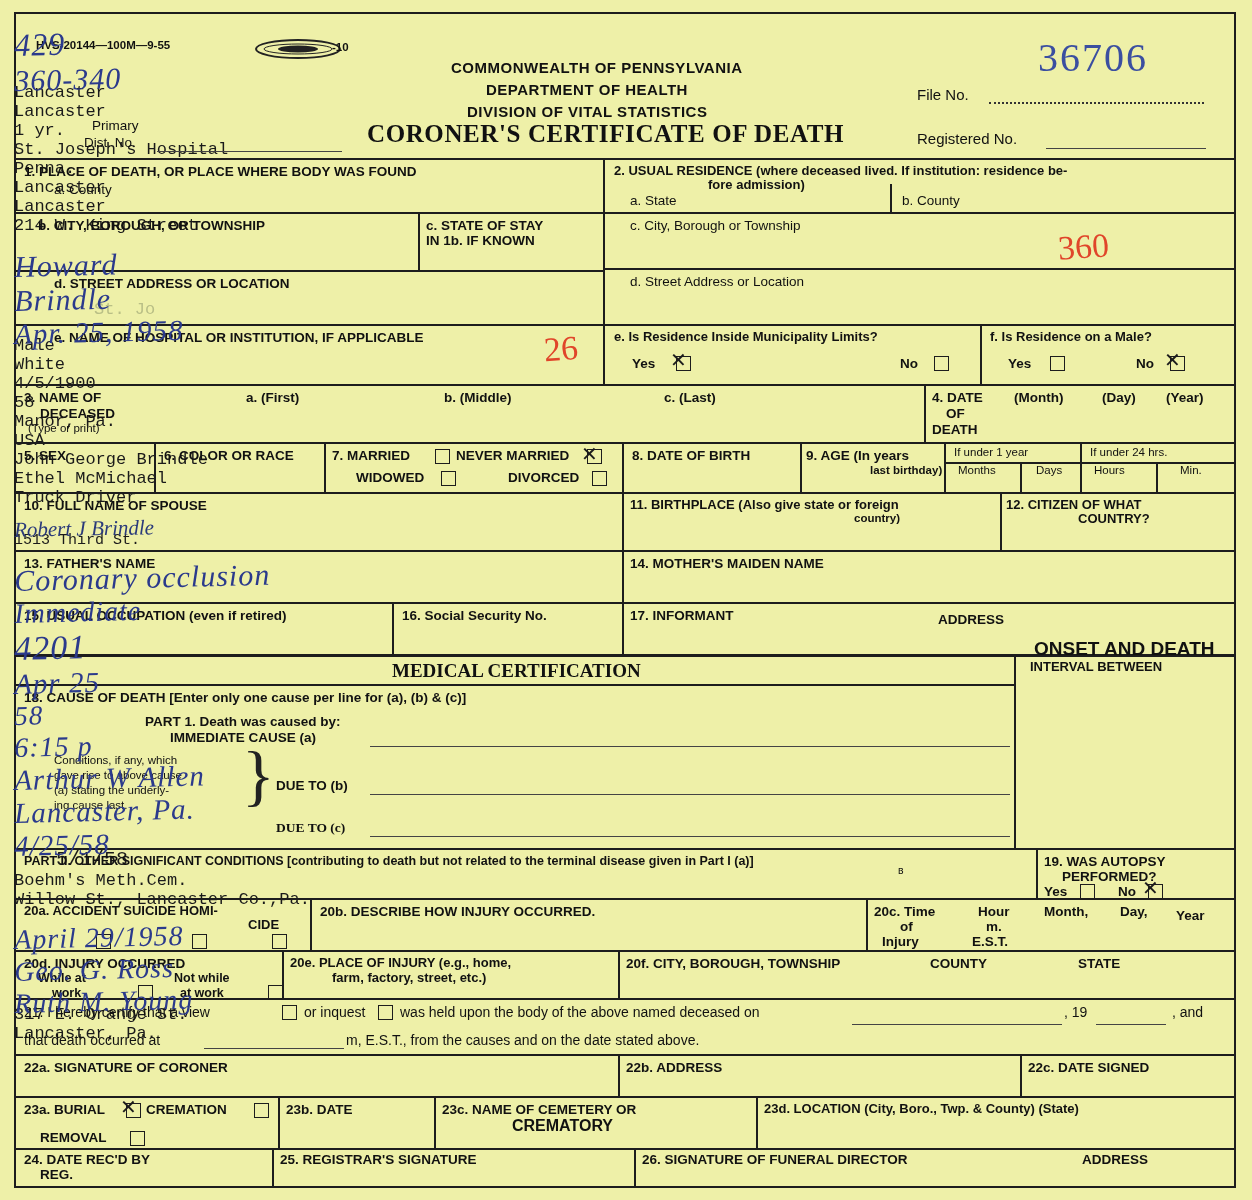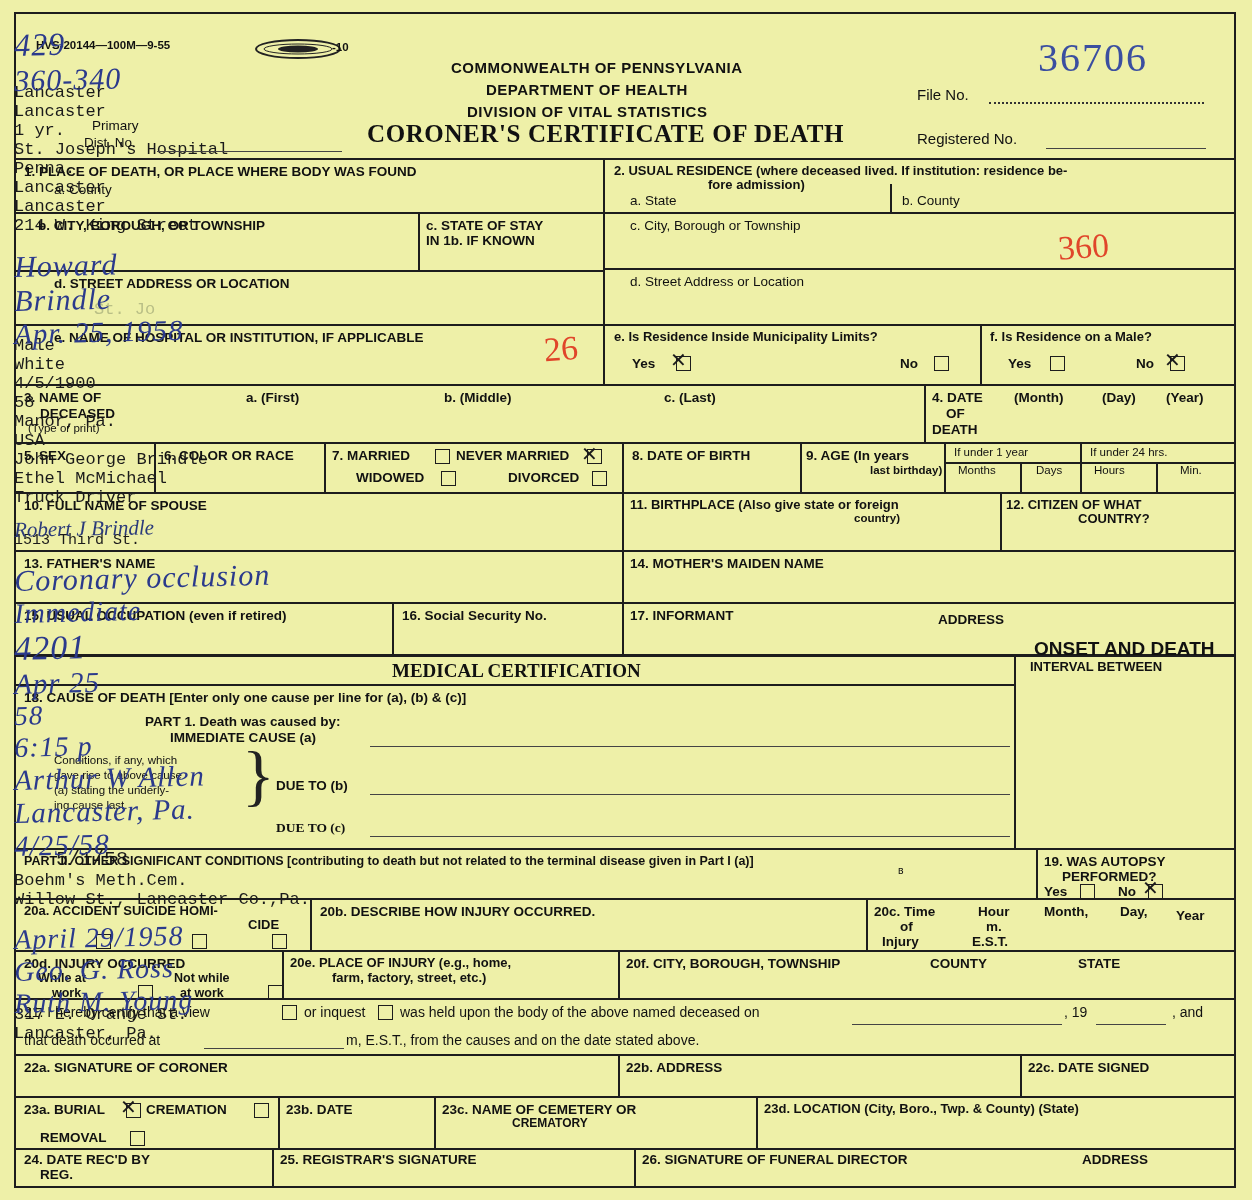--- a/index.html
+++ b/index.html
@@ -344,21 +344,21 @@
     <div class="box-sq" style="left:240px;top:1091px;"></div>
     <div class="t b" style="left:26px;top:1118px;">REMOVAL</div>
     <div class="box-sq" style="left:116px;top:1119px;"></div>
 
     <div class="ln" style="left:264px;top:1084px;width:2px;height:52px;"></div>
     <div class="t b" style="left:272px;top:1090px;">23b. DATE</div>
     <div class="typed" style="left:274px;top:1112px;font-size:20px;padding-left:42px;">5/1/58</div>
 
     <div class="ln" style="left:420px;top:1084px;width:2px;height:52px;"></div>
     <div class="t b" style="left:428px;top:1090px;">23c. NAME OF CEMETERY OR</div>
-    <div class="t b" style="left:498px;top:1105px;font-size:12px;">CREMATORY</div>
+    <div class="t b" style="left:498px;top:1105px;font-size:16px;">CREMATORY</div>
     <div class="typed" style="left:428px;top:1116px;">Boehm's Meth.Cem.</div>
 
     <div class="ln" style="left:742px;top:1084px;width:2px;height:52px;"></div>
     <div class="t b" style="left:750px;top:1090px;font-size:13px;">23d. LOCATION (City, Boro., Twp. &amp; County)     (State)</div>
     <div class="typed" style="left:750px;top:1112px;">Willow St., Lancaster Co.,Pa.</div>
 
     <div class="ln" style="left:0;top:1136px;width:1222px;height:2px;"></div>
     <div class="t b" style="left:10px;top:1140px;">24. DATE REC'D BY</div>
     <div class="t b" style="left:26px;top:1155px;">REG.</div>
     <div class="hand" style="left:4px;top:1140px;font-size:28px;">April 29/1958</div>

